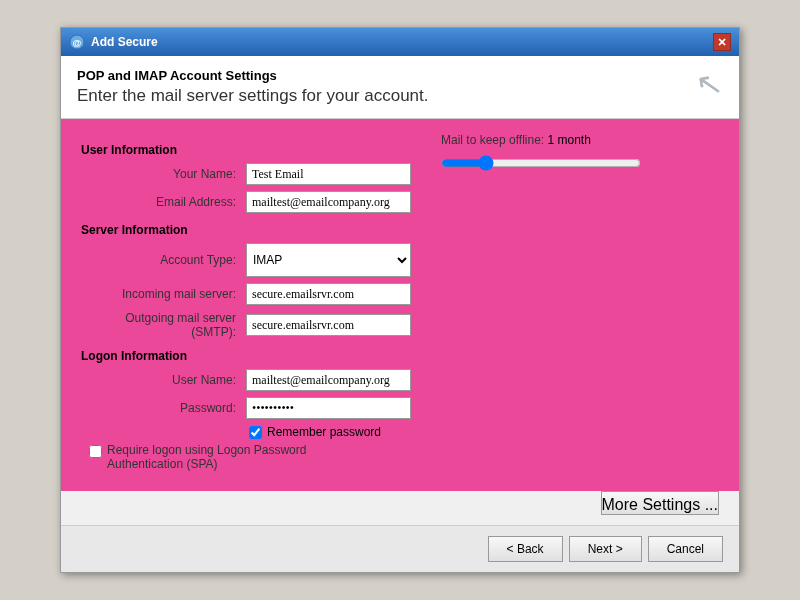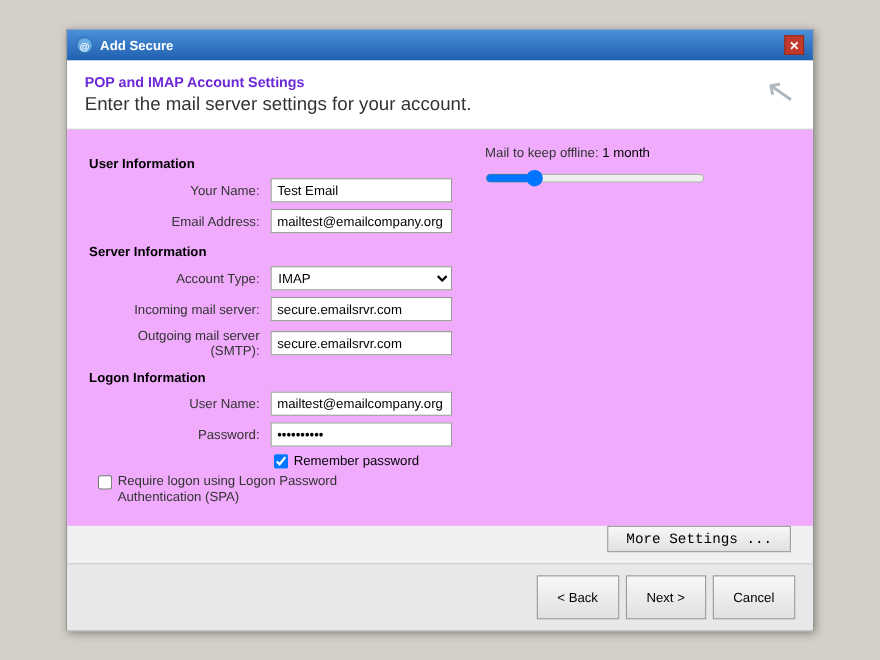--- a/index.html
+++ b/index.html
@@ -67,32 +67,32 @@
       padding: 12px 16px 12px 16px;
       border-bottom: 1px solid #ccc;
       display: flex;
       justify-content: space-between;
       align-items: flex-start;
     }
 
     .header-title {
       font-size: 13px;
       font-weight: bold;
-      color: #6d28d9;
+      color: #000000;
       margin-bottom: 3px;
     }
 
     .header-subtitle {
       font-size: 17px;
       color: #333;
     }
 
     .content {
       padding: 14px 20px;
-      background: #f0abfc;
+      background: #ec4899;
     }
 
     .section-label {
       font-weight: bold;
       font-size: 12px;
       color: #000;
       margin-bottom: 6px;
       margin-top: 10px;
     }
 
@@ -110,25 +110,26 @@
       color: #333;
     }
 
     .form-input {
       width: 165px;
       height: 22px;
       border: 1px solid #999;
       padding: 2px 5px;
       font-size: 12px;
       background: white;
+      font-family: Liberation Serif, serif;
     }
 
     .form-select {
       width: 165px;
-      height: 22px;
+      height: 34px;
       border: 1px solid #999;
       padding: 2px 2px;
       font-size: 12px;
       background: white;
     }
 
     .right-panel {
       margin-left: 20px;
       flex: 1;
       padding-left: 10px;
@@ -191,44 +192,43 @@
     .bottom-area {
       display: flex;
       justify-content: flex-end;
       align-items: flex-end;
       padding: 0 20px 10px 20px;
     }
 
     .more-settings-btn {
       background: linear-gradient(to bottom, #f8f8f8, #e0e0e0);
       border: 1px solid #999;
-      padding: 4px 16px;
-      font-size: 13px;
+      padding: 4px 0;
+      font-size: 16px;
       cursor: pointer;
       height: 24px;
-      font-family: Liberation Mono, monospace;
     }
 
     .footer {
       background: #e8e8e8;
       border-top: 1px solid #ccc;
       padding: 10px 16px;
       display: flex;
       justify-content: flex-end;
       gap: 6px;
     }
 
     .footer-btn {
       background: linear-gradient(to bottom, #f8f8f8, #e0e0e0);
       border: 1px solid #999;
       padding: 5px 18px;
       font-size: 12px;
       cursor: pointer;
       min-width: 70px;
-      height: 40px;
+      height: 26px;
     }
 
     .cursor-icon {
       font-size: 32px;
       color: #b0b8c0;
       line-height: 1;
       transform: rotate(-10deg);
       display: inline-block;
     }
   </style>

